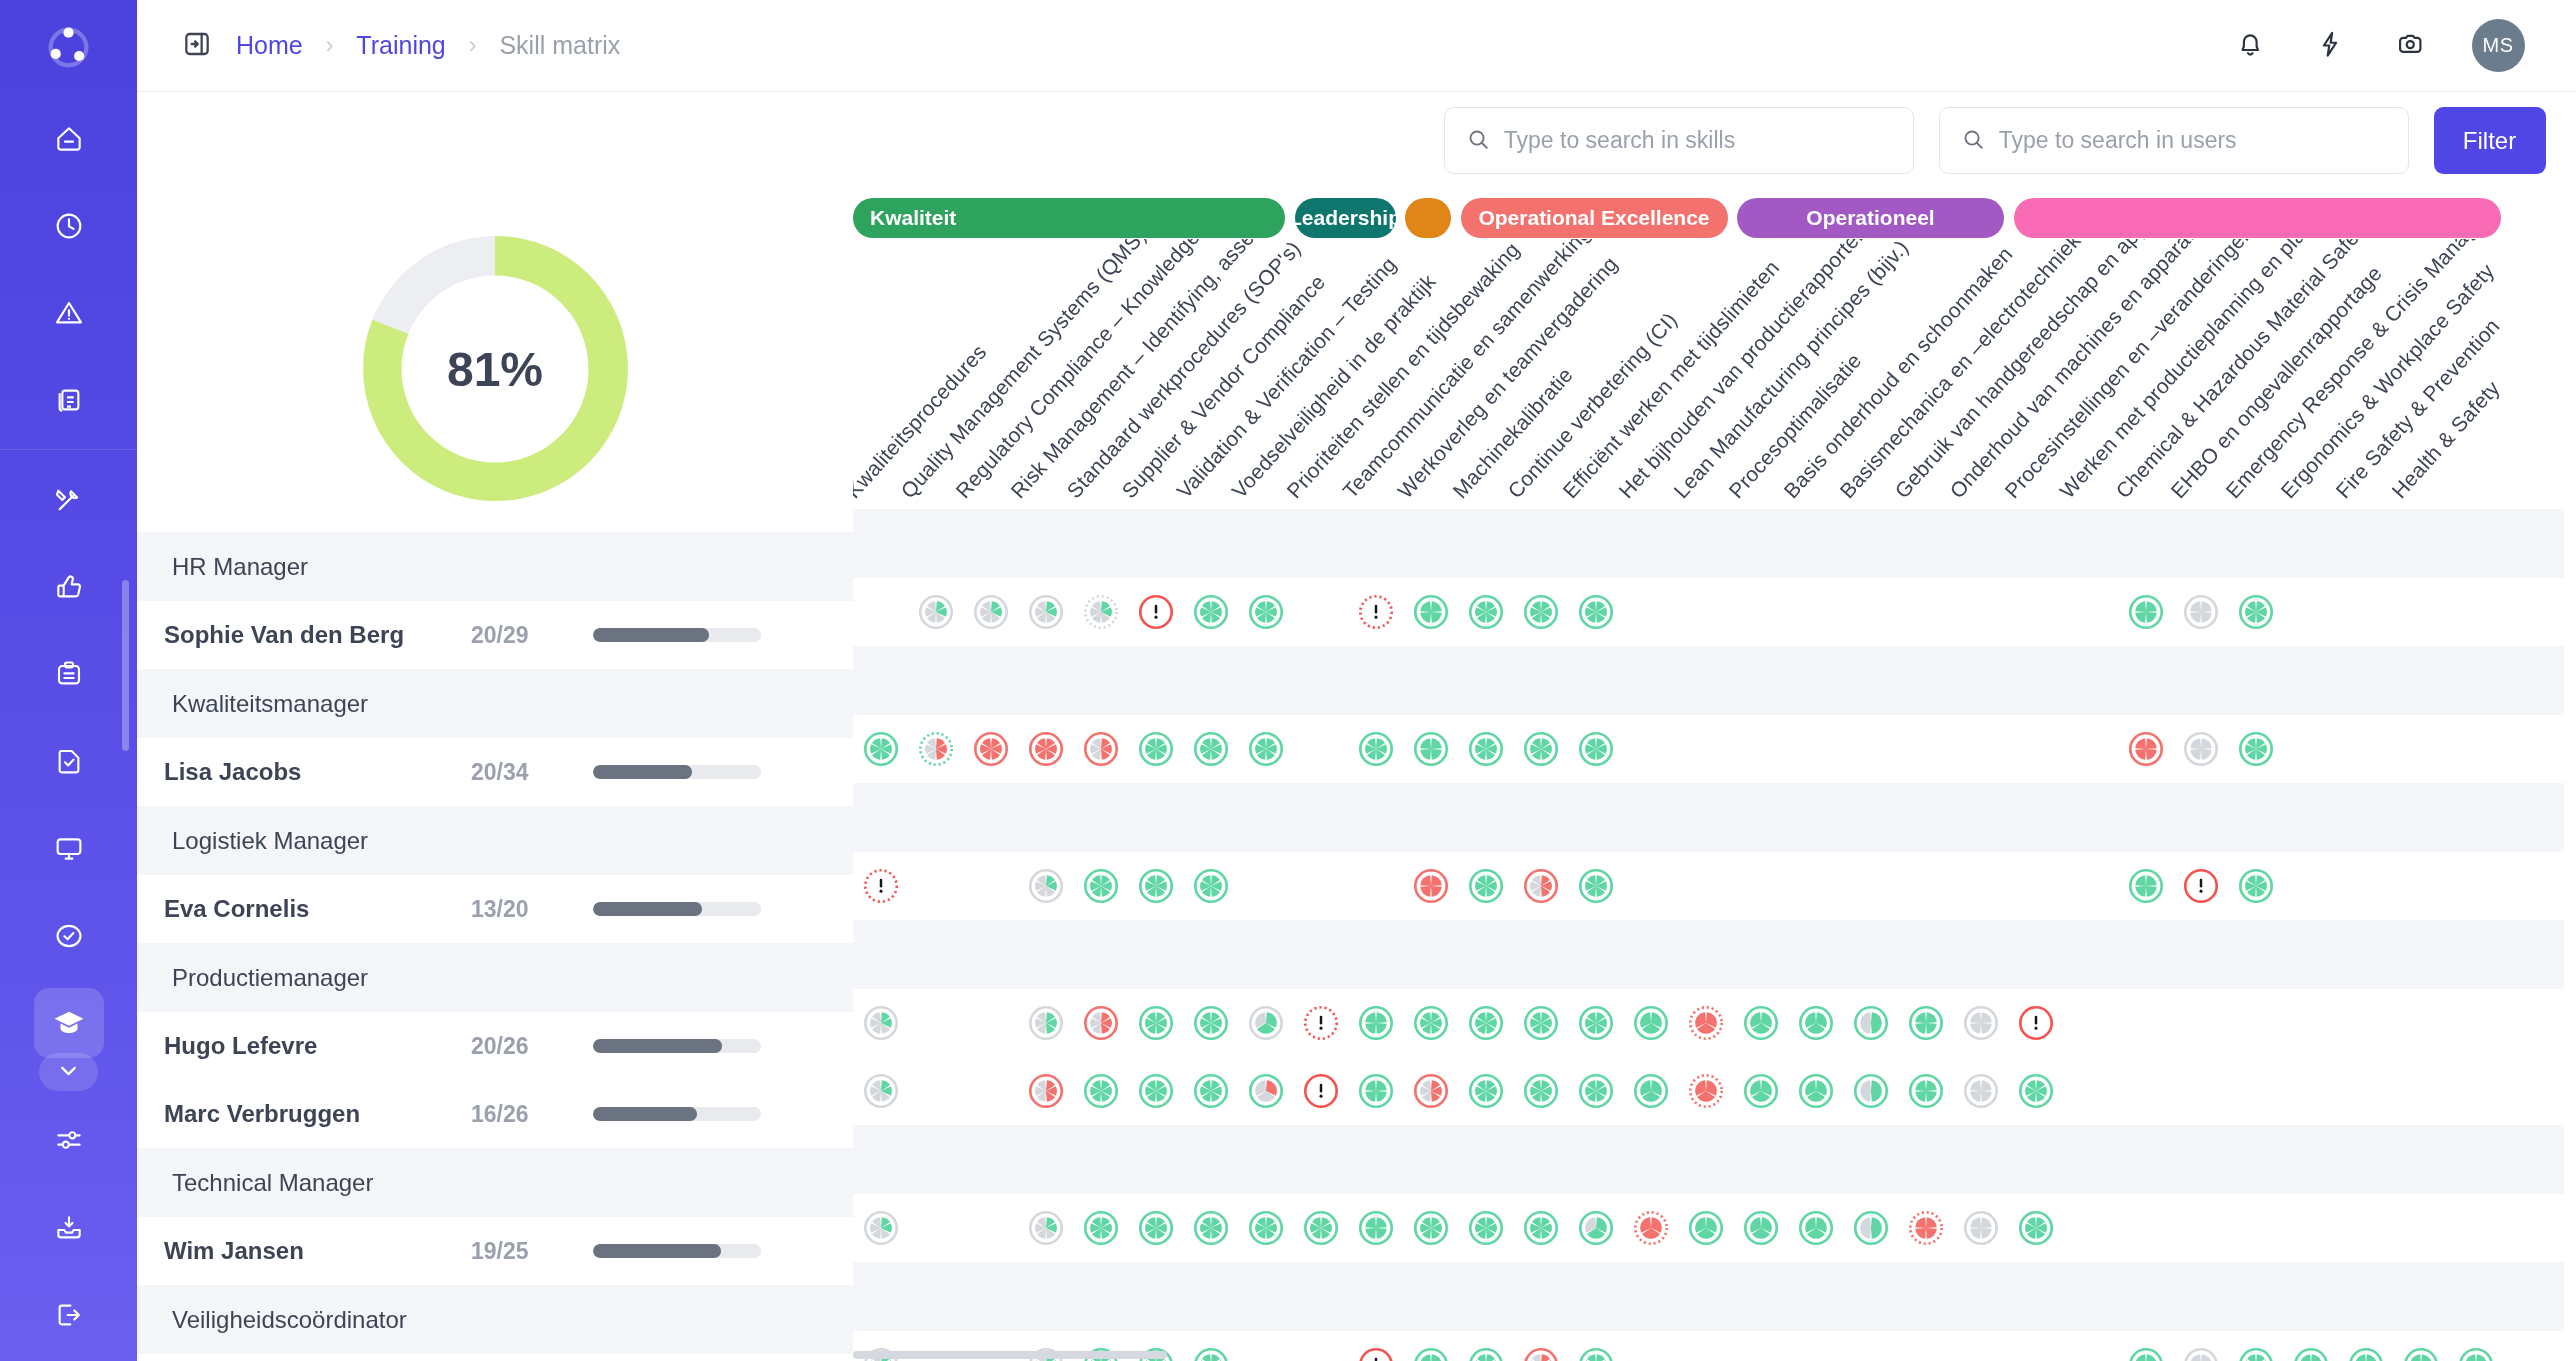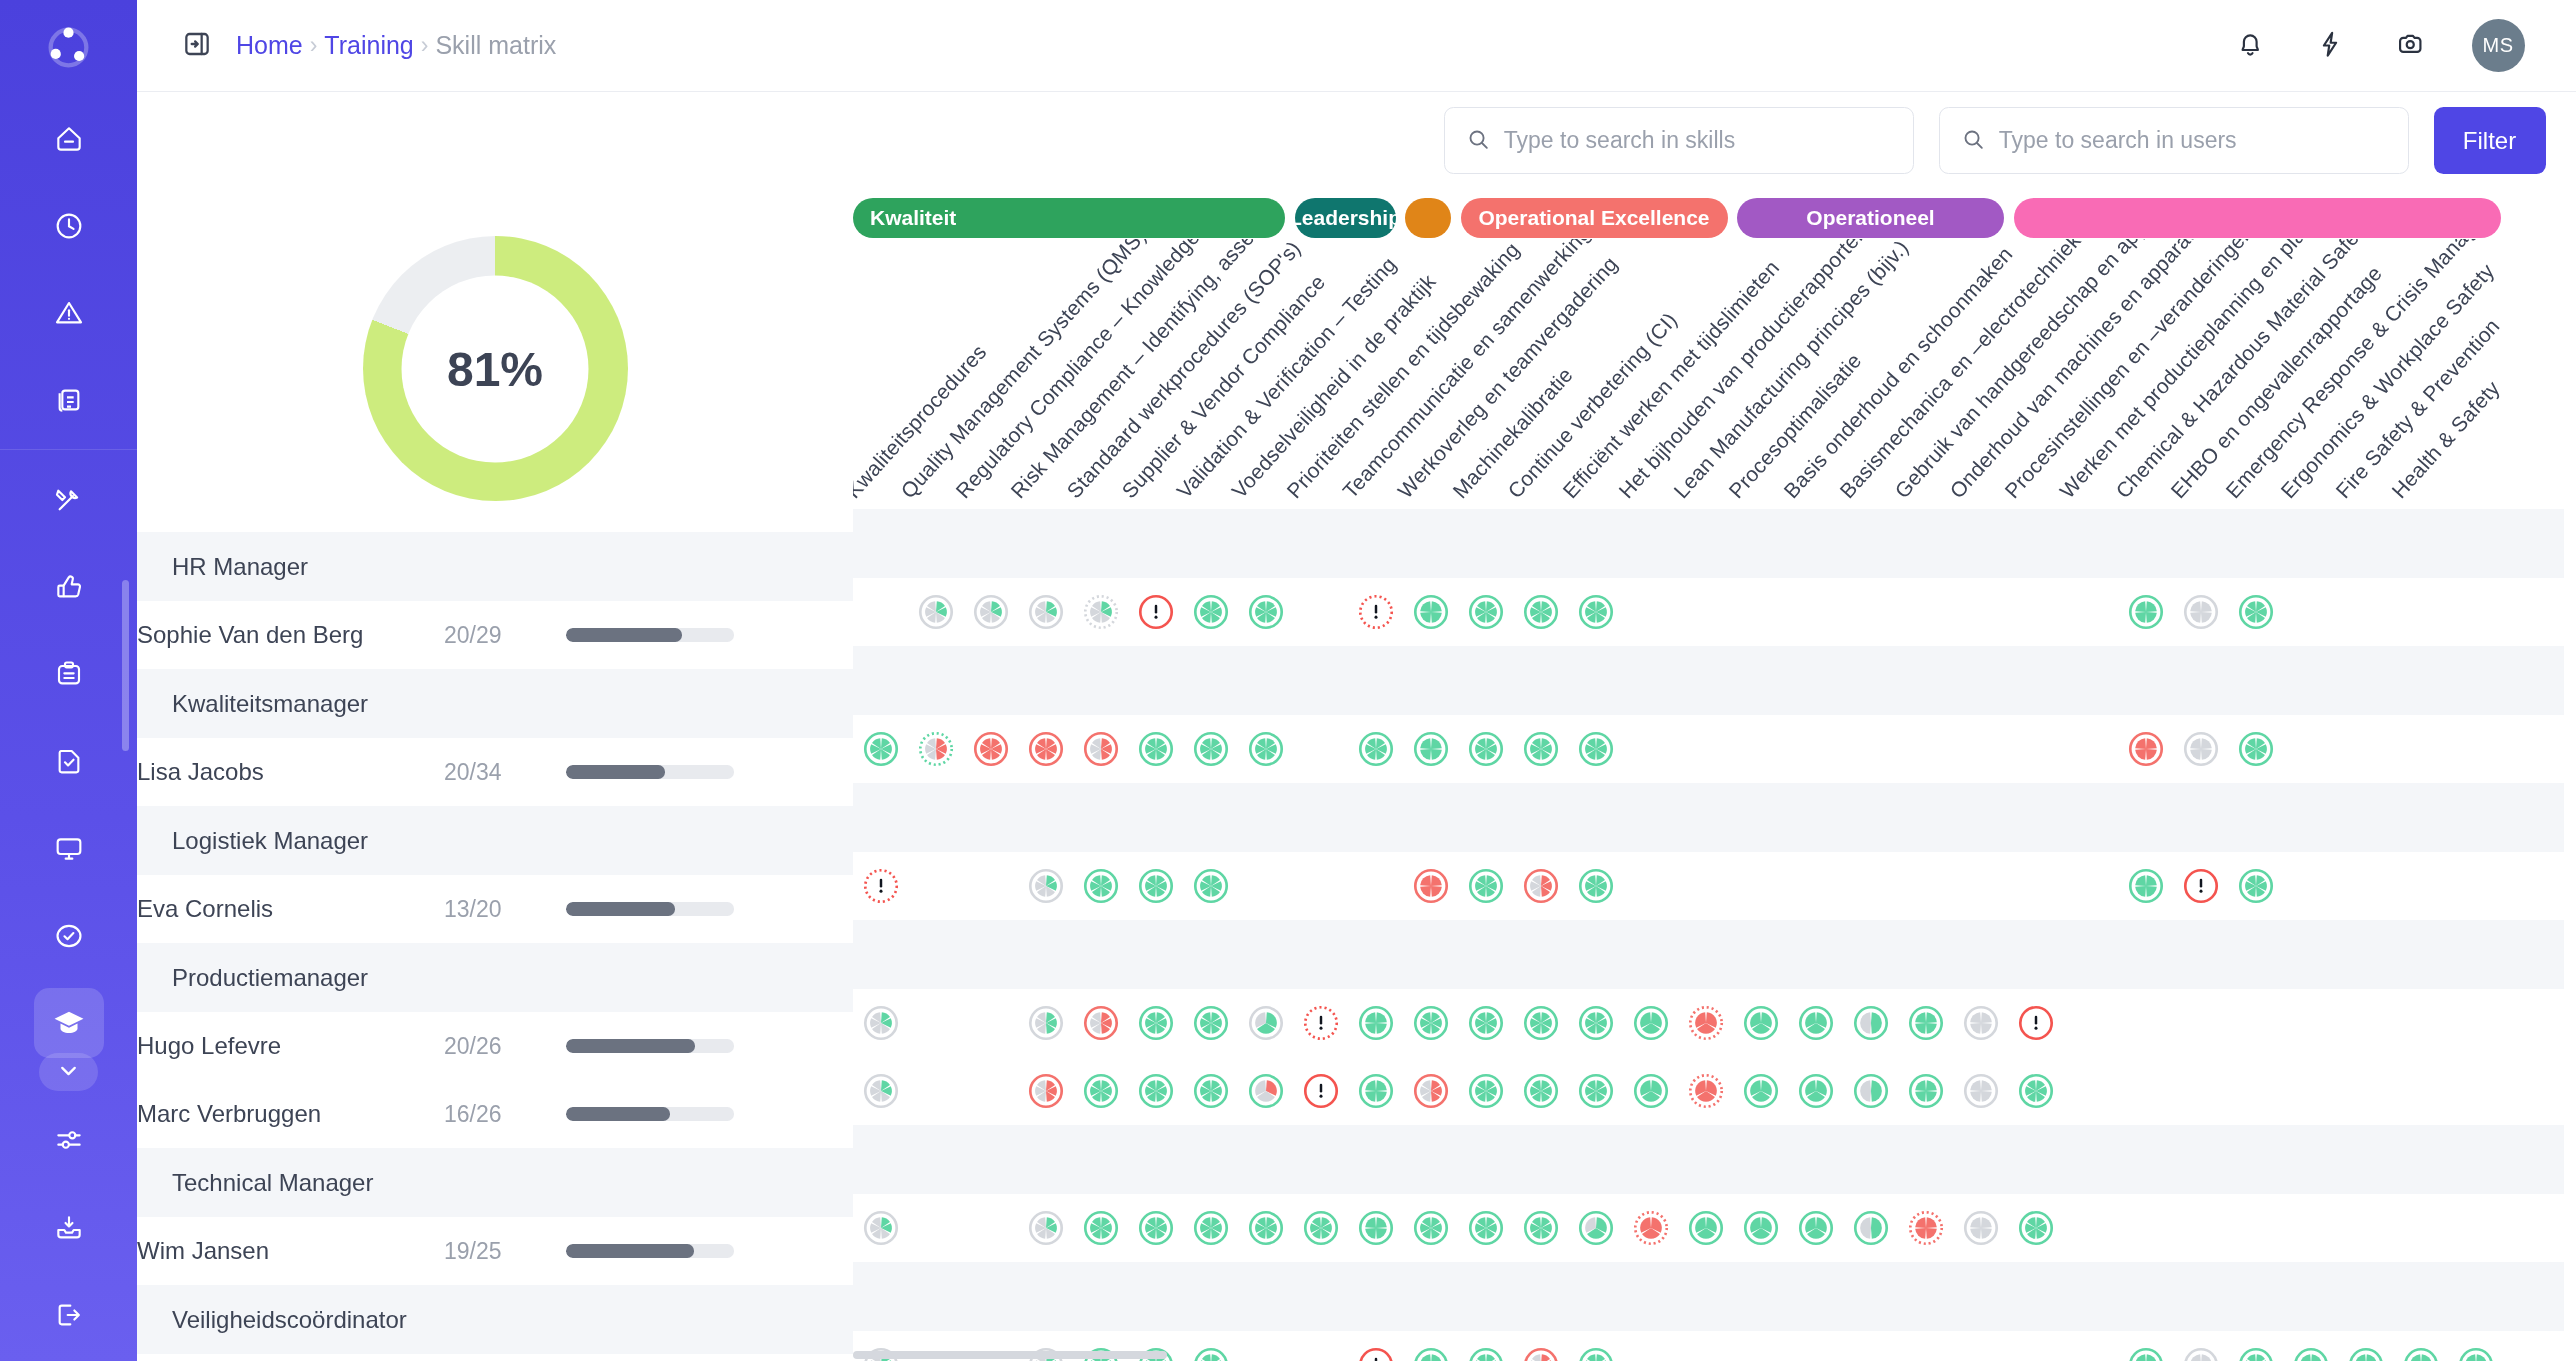--- a/index.html
+++ b/index.html
@@ -43,21 +43,21 @@
   
   .main { flex: 1; height: 1361px; display: flex; flex-direction: column; position: relative; background:#fff; }
 
   
   .topbar {
     height: 92px; flex: 0 0 92px;
     border-bottom: 1px solid #ebedf2;
     display: flex; align-items: center; padding: 0 30.5px 0 42px;
   }
   .panel-toggle { width: 36px; height: 36px; display:flex;align-items:center;justify-content:center; margin-right: 21px; }
-  .crumbs { display: flex; align-items: center; gap: 7px; font-size: 25px; }
+  .crumbs { display: flex; align-items: center; gap: 23px; font-size: 25px; }
   .crumb-link { color: #4f46e5; font-weight: 400; }
   .crumb-current { color: #9aa0ac; }
   .crumb-sep { color: #c7ccd6; font-size: 23px; line-height: 1; }
   .topbar-right { margin-left: auto; display: flex; align-items: center; gap: 42px; padding-right: 21px; }
   .icon-btn { width: 38px; height: 38px; display:flex;align-items:center;justify-content:center; }
   .avatar {
     width: 53px; height: 53px; border-radius: 50%;
     background: #6b7d8c; color: #fff; font-size: 20px; letter-spacing: 0.5px;
     display: flex; align-items: center; justify-content: center;
   }
@@ -90,21 +90,21 @@
   .donut .hole {
     position: absolute; left: 50%; top: 50%; transform: translate(-50%,-50%);
     width: 187px; height: 187px; border-radius: 50%; background: #fff;
     display:flex; align-items:center; justify-content:center;
   }
   .donut .pct { font-size: 48px; font-weight: bold; color: #3d4455; }
 
   .rowlist { position: relative; }
   .grouprow { height: 69px; background: #f4f6f9; display: flex; align-items: center; padding-left: 35px; }
   .grouprow .glabel { font-size: 24px; color: #3d4455; }
-  .userrow { height: 68px; display: flex; align-items: center; background: #fff; }
+  .userrow { height: 68px; display: flex; align-items: center; padding-left: 27px; background: #fff; font-weight: bold; }
   .uname { font-size: 24px; color: #3d4455; width: 307px; }
   .uscore { font-size: 23px; color: #9aa0ac; width: 88px; }
   .ubar { width: 168px; height: 13.3px; border-radius: 6.7px; background: #e8eaee; margin-left: 34px; position: relative; overflow: hidden; }
   .ubar > i { display:block; height: 100%; border-radius: 6.7px; background: #6b7280; }
 
   
   .matrix { position: absolute; left: 716px; top: 0; right: 12px; height: 100%; overflow: hidden; }
   .cat-row { height: 50px; display: flex; align-items: center; gap: 9.5px; padding-top: 7.6px; }
   .cat-pill {
     height: 40px; border-radius: 20px; color: #fff; font-size: 21px; font-weight: bold;

